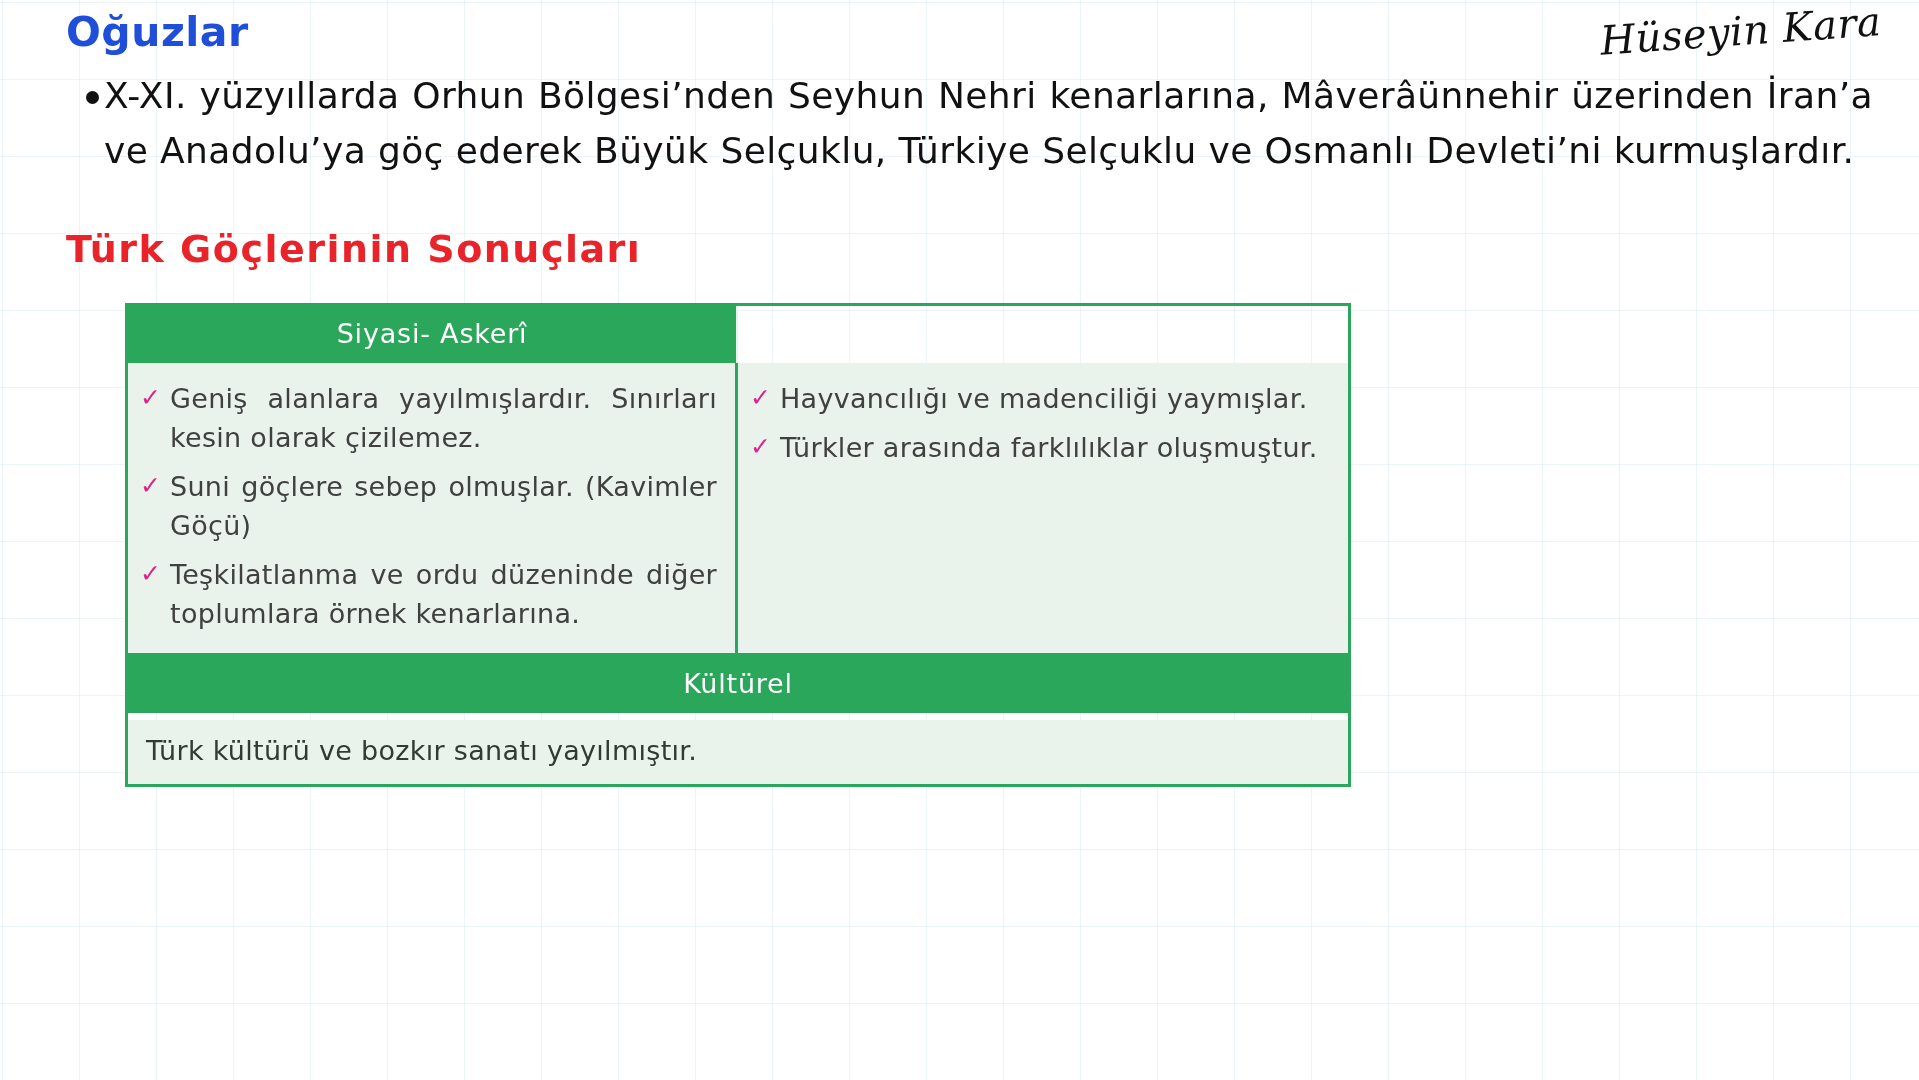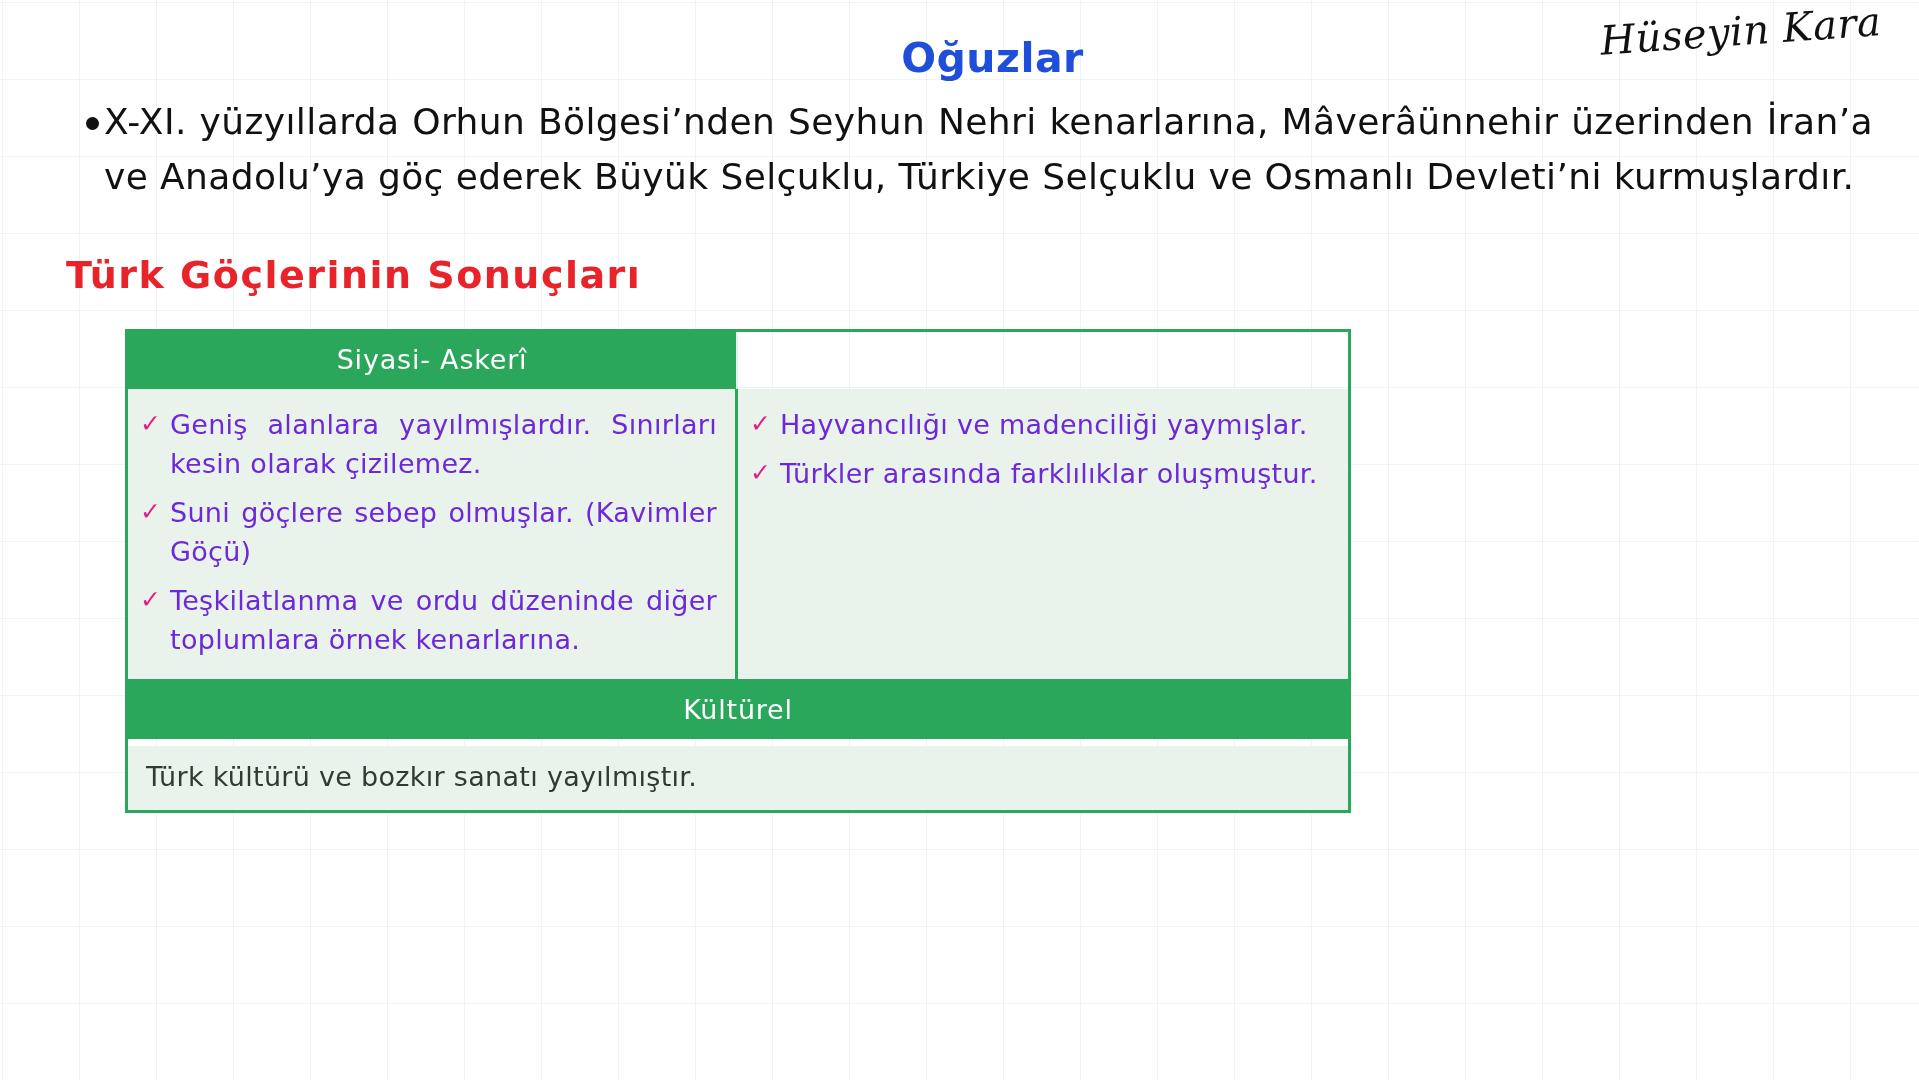--- a/index.html
+++ b/index.html
@@ -50,28 +50,27 @@
     color: #111111;
     letter-spacing: 0.5px;
     transform: rotate(-4deg);
     z-index: 3;
     white-space: nowrap;
   }
 
   
   h1.section-title {
     margin: 0;
-    padding: 36px 0 0 66px;
+    padding: 10px 0 0 66px;
     font-size: 41px;
     line-height: 1.1;
     font-weight: bold;
     color: #1f4fd8;
     letter-spacing: 0.5px;
     font-family: "DejaVu Sans", sans-serif;
-    text-align: center;
   }
 
   h2.sub-title {
     margin: 0;
     padding: 48px 15px 0 66px;
     font-size: 38px;
     font-weight: bold;
     color: #e8242a;
     letter-spacing: 1.5px;
     font-family: "DejaVu Sans", sans-serif;
@@ -143,21 +142,21 @@
     color: #e0218a;
     font-size: 25px;
     line-height: 1.25;
     flex: 0 0 30px;
     padding-top: 3px;
     font-family: "DejaVu Sans", sans-serif;
   }
   .item-text {
     font-size: 27px;
     line-height: 1.45;
-    color: #6d28d9;
+    color: #404040;
     text-align: justify;
     text-align-last: left;
     letter-spacing: 0.3px;
     font-family: "DejaVu Sans", sans-serif;
   }
   .plain-text {
     font-size: 27px;
     line-height: 1.4;
     color: #2f3b33;
     letter-spacing: 0.3px;

